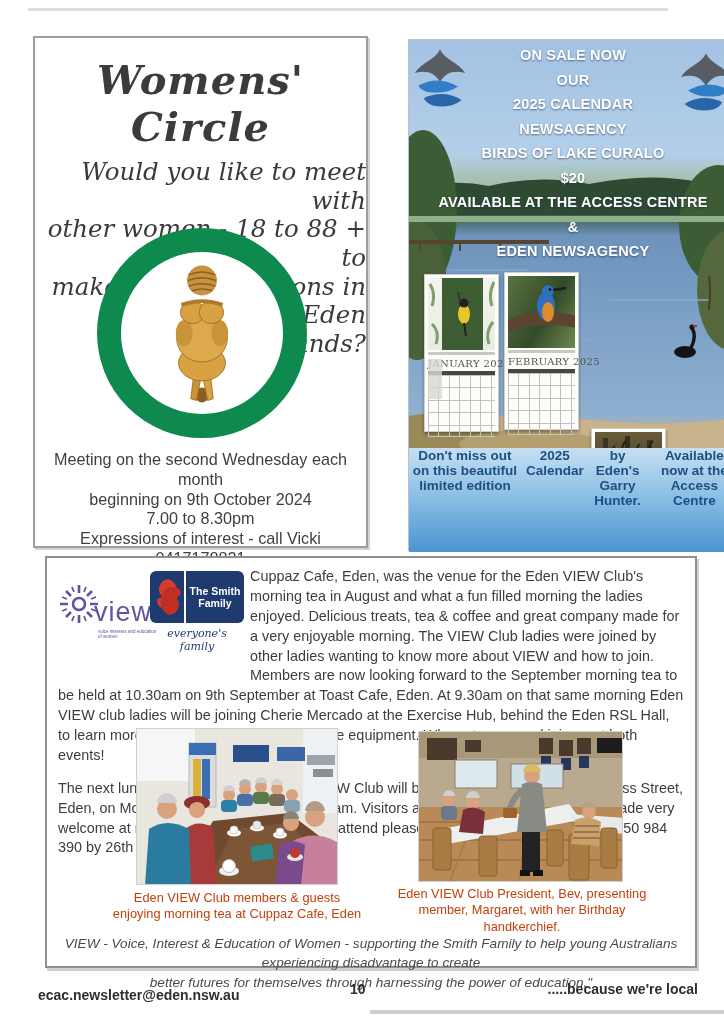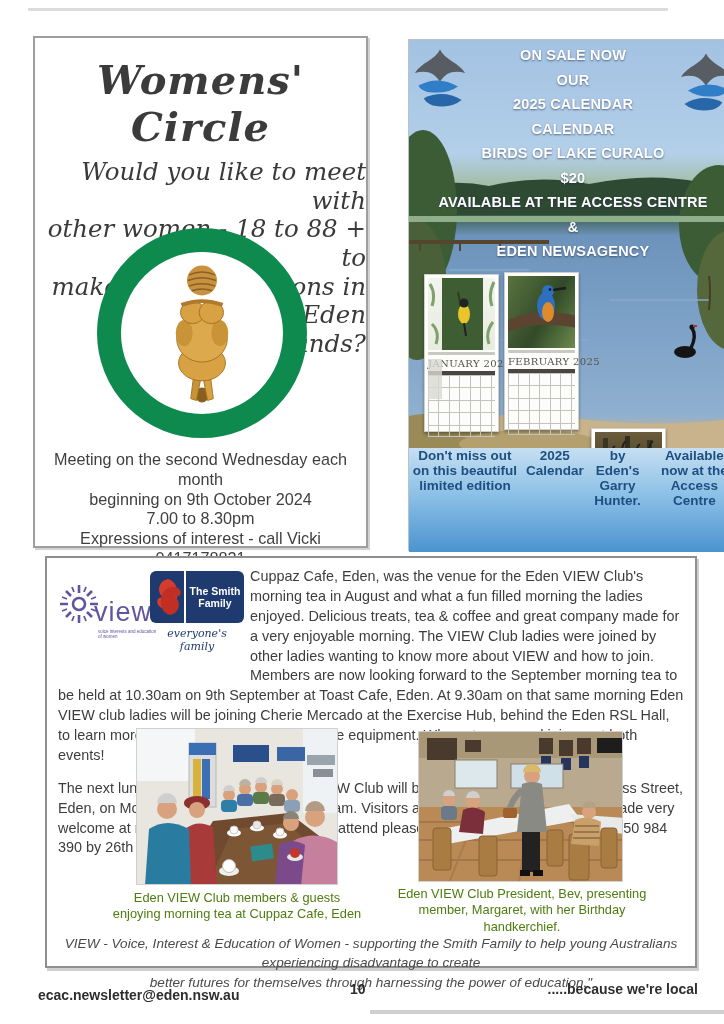--- a/index.html
+++ b/index.html
@@ -65,21 +65,21 @@
   .smith-right { flex:1; display:flex; align-items:center; justify-content:center; text-align:center;
                  color:#fff; font-weight:bold; font-size:10.5px; line-height:1.15; }
   .smith-tag { position:absolute; left:92px; top:60px; width:94px; text-align:center; color:#1e3a6e;
                font-style:italic; font-size:11px; font-family:"DejaVu Serif", serif; }
   .article p { font-size:14.4px; line-height:1.38; color:#3d3d3d; }
   .article p.p2 { margin-top:13px; clear:none; }
 
   .photo { position:absolute; border:1px solid #d0d0d0; overflow:hidden; background:#e8e8e8; }
   .photo1 { left:89px; top:170px; width:202px; height:157px; }
   .photo2 { left:371px; top:173px; width:205px; height:151px; }
-  .caption { position:absolute; text-align:center; font-size:12.8px; line-height:1.28; color:#4d7c0f; }
+  .caption { position:absolute; text-align:center; font-size:12.8px; line-height:1.28; color:#c2410c; }
   .cap1 { left:40px; top:332px; width:300px; }
   .cap2 { left:330px; top:328px; width:290px; }
   .quote { position:absolute; left:10px; right:10px; top:376px; text-align:center; font-style:italic;
            font-size:13.6px; line-height:1.42; color:#4a4a4a; }
 
   
   .footer-email { position:absolute; left:38px; top:981px; font-weight:bold; font-size:14px; color:#2e2e2e;margin-top:6px; }
   .footer-page { position:absolute; left:350px; top:981px; font-weight:bold; font-size:14px; color:#2e2e2e; }
   .footer-tag { position:absolute; right:26px; top:981px; font-weight:bold; font-size:14px; color:#2e2e2e; }
   .bottom-line { position:absolute; left:370px; top:1010px; width:354px; height:4px; background:#cfcfcf; }
@@ -155,21 +155,21 @@
       </svg>
       <svg class="whale right" viewBox="0 0 60 80">
         <path d="M30 4 C24 16 10 18 2 30 C15 27 23 29 30 40 C37 29 45 27 58 30 C50 18 36 16 30 4 Z" fill="#585d63"></path>
         <path d="M6 44 Q28 32 50 45 Q38 54 16 51 Q8 49 6 44 Z" fill="#2f7ec7"></path>
         <path d="M12 58 Q34 48 54 60 Q42 70 22 66 Q14 63 12 58 Z" fill="#2766a8"></path>
       </svg>
       <div class="ad-headline">
         <div>ON SALE NOW</div>
         <div>OUR</div>
         <div>2025 CALENDAR</div>
-        <div>CALENDAR</div>
+        <div>NEWSAGENCY</div>
         <div>BIRDS OF LAKE CURALO</div>
         <div>$20</div>
         <div>AVAILABLE  AT THE ACCESS CENTRE</div>
         <div>&amp;</div>
         <div>EDEN NEWSAGENCY</div>
       </div>
 
       <div class="cal-card cal-shade" style="left:15px; top:234px;">
         <div class="cal-img" style="background:linear-gradient(to bottom,#f2f4ee, #e8ecdf);">
           <svg width="69" height="72" viewBox="0 0 69 72">

